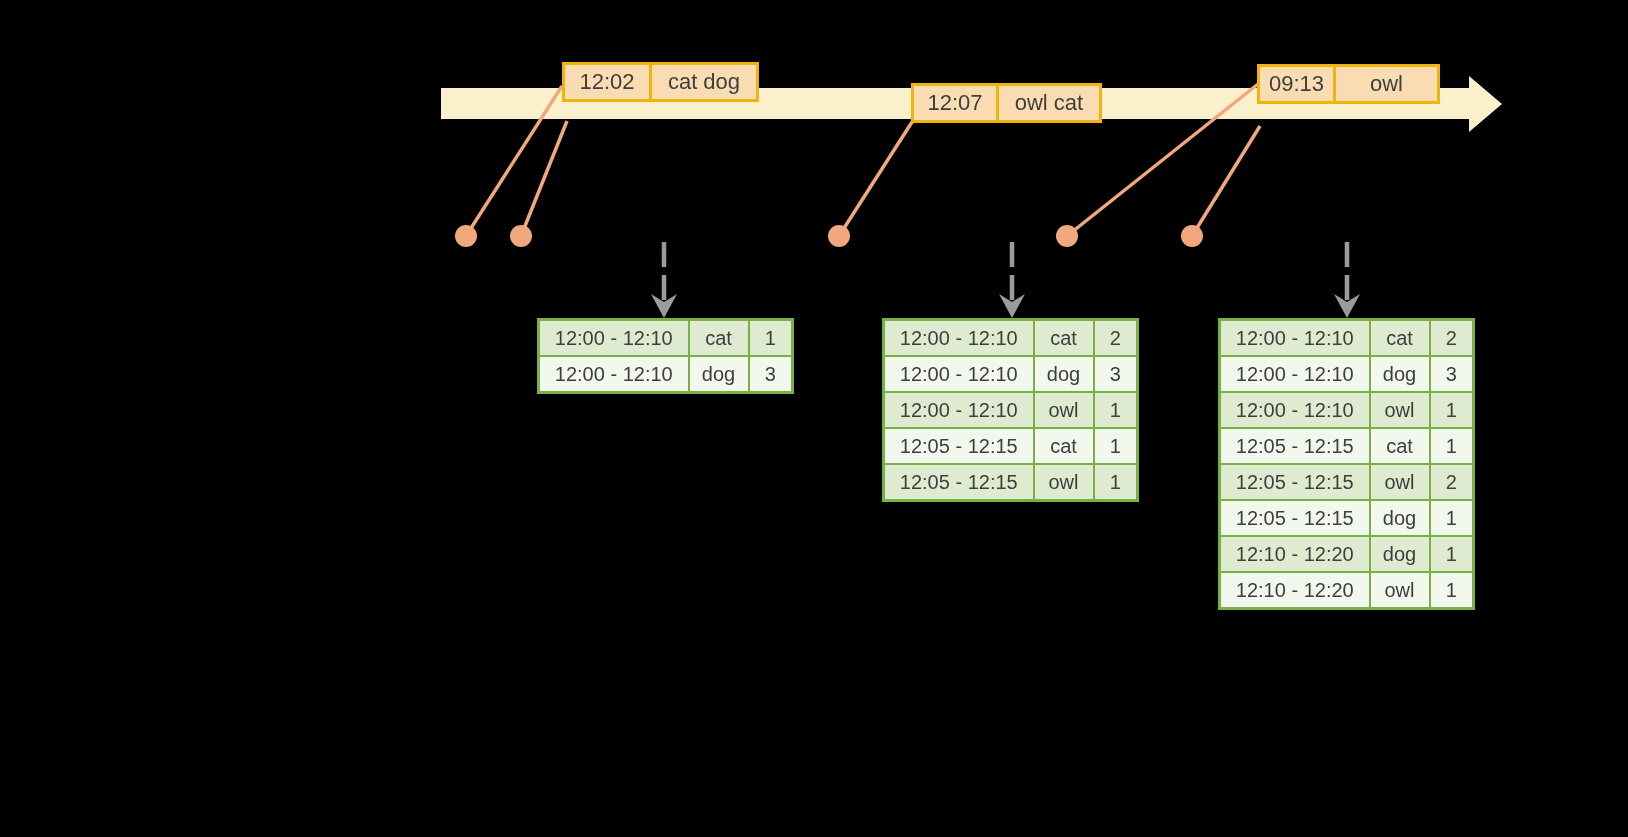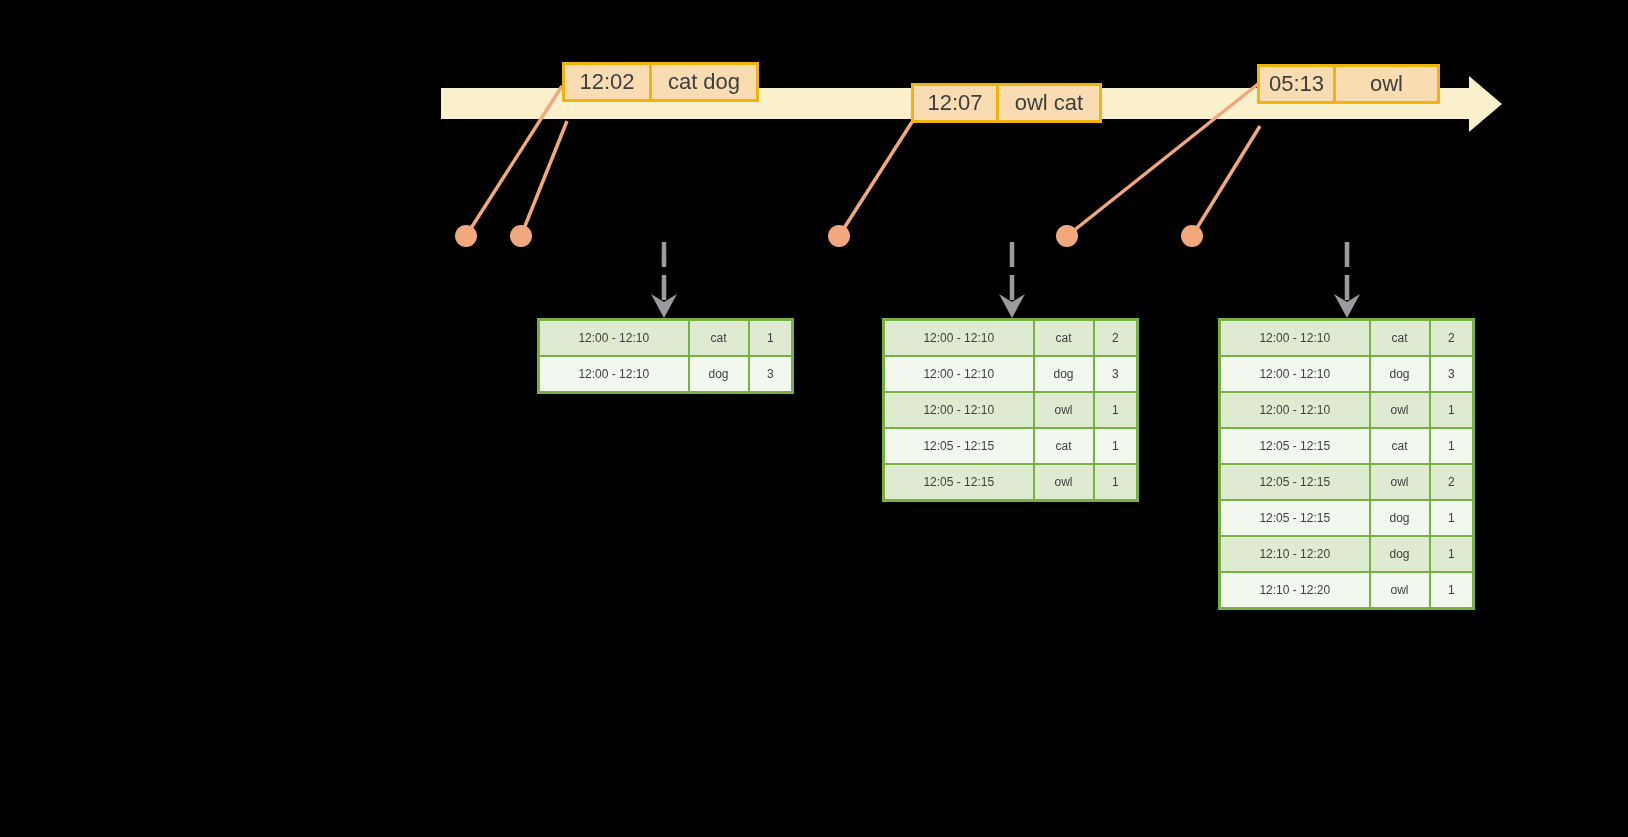--- a/index.html
+++ b/index.html
@@ -31,21 +31,21 @@
     border:3px solid var(--amber);height:34px;text-align:center;
     font-size:22px;color:var(--text);padding:0 4px;
   }
   .event-box tr:nth-child(odd) td{background:var(--peachDark);}
   .event-box tr:nth-child(even) td{background:var(--peachLight);}
   .event-box.single td{background:var(--peachMid);}
   
   .result-table{border:3px solid var(--green);}
   .result-table td{
     border:2px solid var(--green);height:34px;text-align:center;
-    font-size:12px;color:var(--text);padding:0 2px;
+    font-size:20px;color:var(--text);padding:0 2px;
   }
   .result-table tr:nth-child(odd) td{background:var(--greenDark);}
   .result-table tr:nth-child(even) td{background:var(--greenLight);}
   .c-window{width:150px}.c-word{width:60px}.c-count{width:44px}
 </style>
 </head>
 <body>
 
 <div class="canvas">
 
@@ -106,21 +106,21 @@
       </tbody>
   </table>
 
   <table class="event-box" style="left:1213px;top:64px;width:180px">
     <colgroup>
         <col style="width:76px">
         <col style="width:104px">
       </colgroup>
     <tbody>
         <tr>
-          <td>05:13</td>
+          <td>09:13</td>
           <td>owl</td>
         </tr>
       </tbody>
   </table>
 
   <table class="result-table" style="left:493px;top:318px">
     <colgroup>
         <col class="c-window">
         <col class="c-word">
         <col class="c-count">

